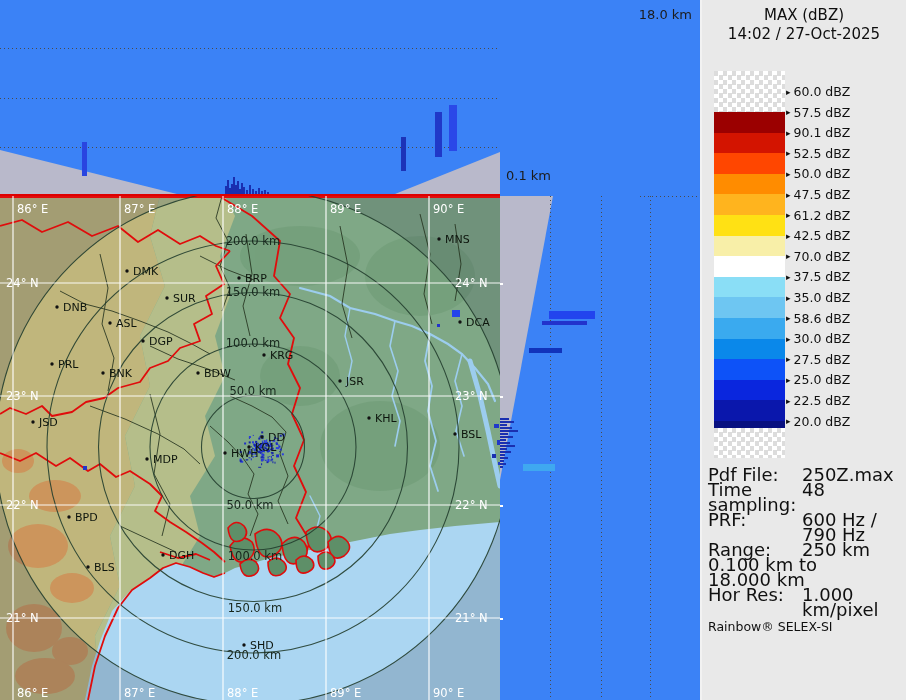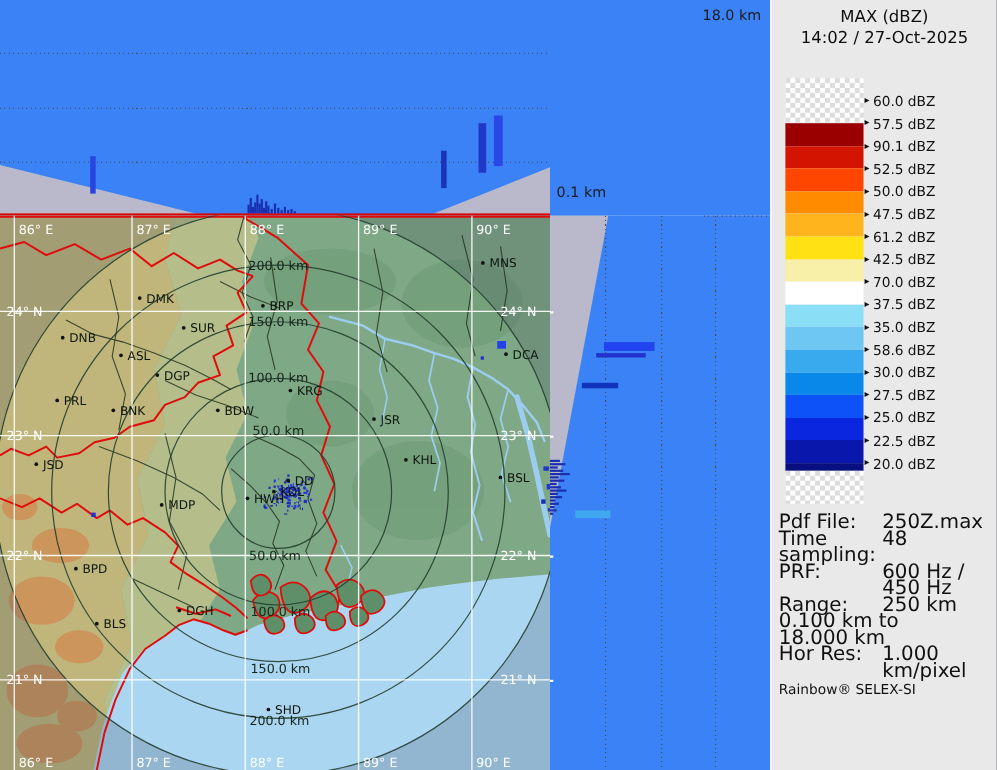--- a/index.html
+++ b/index.html
@@ -560,21 +560,21 @@
         <div class="info-row">
           <div class="info-label">Pdf File:</div>
           <div class="info-value">250Z.max</div>
         </div>
         <div class="info-row">
           <div class="info-label">Time sampling:</div>
           <div class="info-value">48</div>
         </div>
         <div class="info-row">
           <div class="info-label">PRF:</div>
-          <div class="info-value">600 Hz / 450 Hz</div>
+          <div class="info-value">600 Hz / 790 Hz</div>
         </div>
         <div class="info-row">
           <div class="info-label">Range:</div>
           <div class="info-value">250 km</div>
         </div>
         <div class="info-row">
           <div class="info-value">0.100 km to
 18.000 km</div>
         </div>
         <div class="info-row">

